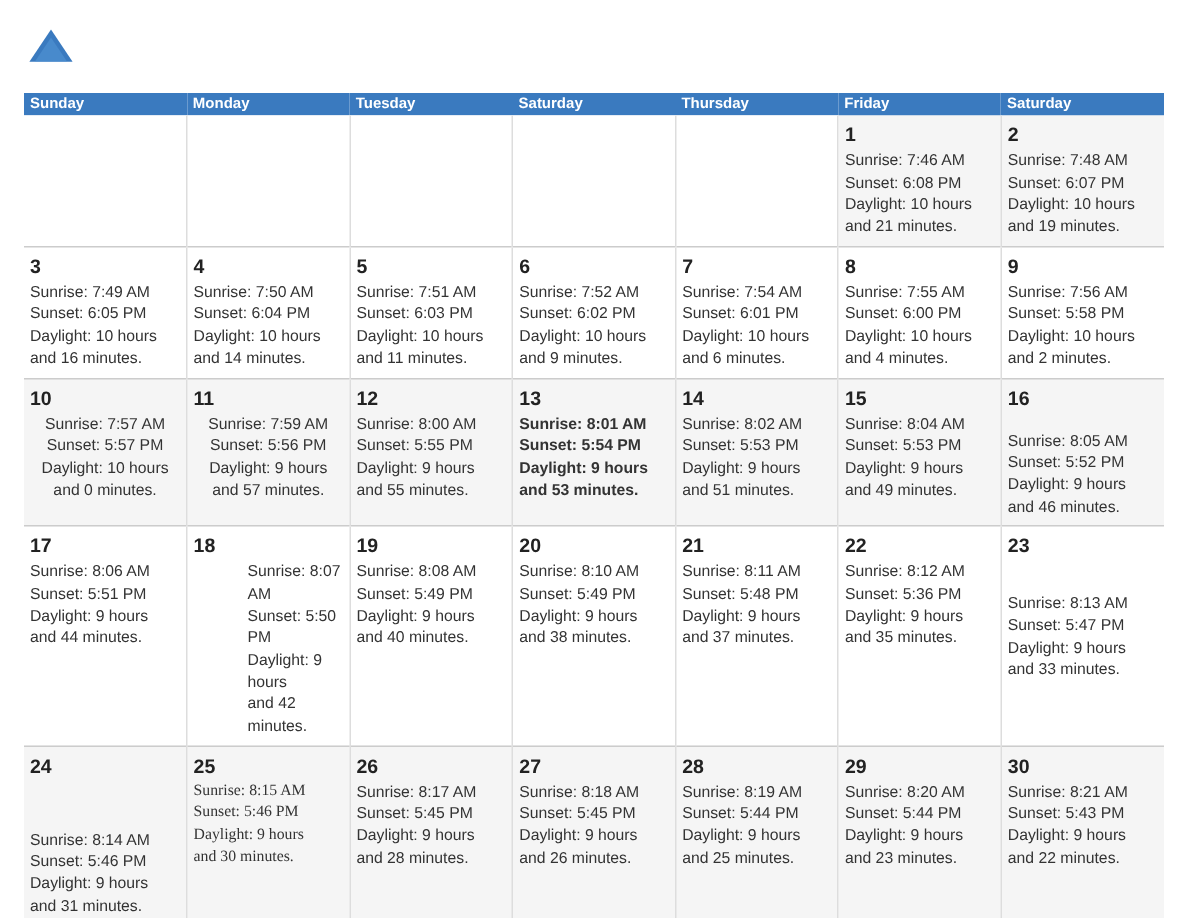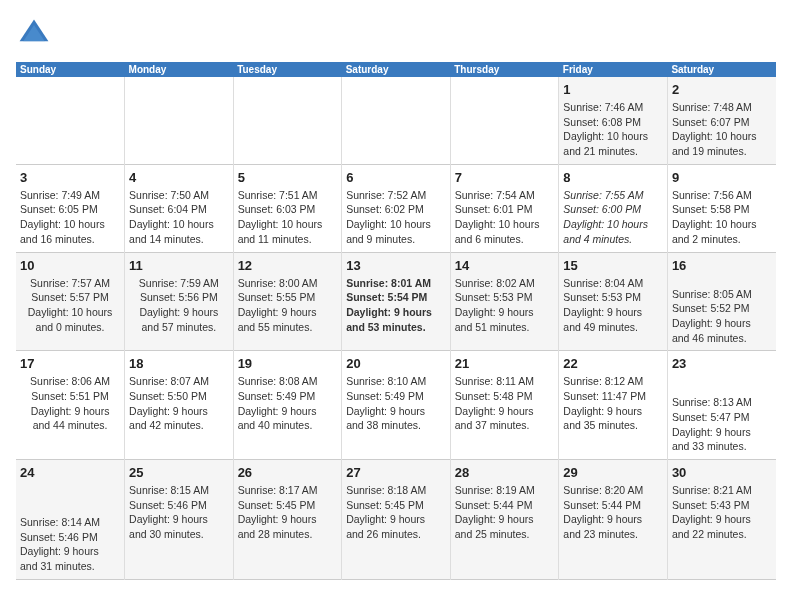--- a/index.html
+++ b/index.html
@@ -172,21 +172,21 @@
         </td>
         <td>
           <div class="day-num">7</div>
           <div class="day-info" style="white-space: pre-line;">Sunrise: 7:54 AM
 Sunset: 6:01 PM
 Daylight: 10 hours
 and 6 minutes.</div>
         </td>
         <td>
           <div class="day-num">8</div>
-          <div class="day-info" style="white-space: pre-line; font-style: italic;">Sunrise: 7:55 AM
+          <div class="day-info" style="white-space: pre-line;">Sunrise: 7:55 AM
 Sunset: 6:00 PM
 Daylight: 10 hours
 and 4 minutes.</div>
         </td>
         <td>
           <div class="day-num">9</div>
           <div class="day-info" style="white-space: pre-line;">Sunrise: 7:56 AM
 Sunset: 5:58 PM
 Daylight: 10 hours
 and 2 minutes.</div>
@@ -239,28 +239,28 @@
           <div class="day-num">16</div>
           <div class="day-info" style="white-space: pre-line; margin-top: 14px;">Sunrise: 8:05 AM
 Sunset: 5:52 PM
 Daylight: 9 hours
 and 46 minutes.</div>
         </td>
       </tr>
       <tr>
         <td>
           <div class="day-num">17</div>
-          <div class="day-info" style="white-space: pre-line; text-align: center;">Sunrise: 8:06 AM
+          <div class="day-info" style="white-space: pre-line;">Sunrise: 8:06 AM
 Sunset: 5:51 PM
 Daylight: 9 hours
 and 44 minutes.</div>
         </td>
         <td>
           <div class="day-num">18</div>
-          <div class="day-info" style="white-space: pre-line;">Sunrise: 8:07 AM
+          <div class="day-info" style="white-space: pre-line; margin-left: 36px;">Sunrise: 8:07 AM
 Sunset: 5:50 PM
 Daylight: 9 hours
 and 42 minutes.</div>
         </td>
         <td>
           <div class="day-num">19</div>
           <div class="day-info" style="white-space: pre-line;">Sunrise: 8:08 AM
 Sunset: 5:49 PM
 Daylight: 9 hours
 and 40 minutes.</div>
@@ -275,21 +275,21 @@
         <td>
           <div class="day-num">21</div>
           <div class="day-info" style="white-space: pre-line;">Sunrise: 8:11 AM
 Sunset: 5:48 PM
 Daylight: 9 hours
 and 37 minutes.</div>
         </td>
         <td>
           <div class="day-num">22</div>
           <div class="day-info" style="white-space: pre-line;">Sunrise: 8:12 AM
-Sunset: 11:47 PM
+Sunset: 5:36 PM
 Daylight: 9 hours
 and 35 minutes.</div>
         </td>
         <td>
           <div class="day-num">23</div>
           <div class="day-info" style="white-space: pre-line; margin-top: 24px;">Sunrise: 8:13 AM
 Sunset: 5:47 PM
 Daylight: 9 hours
 and 33 minutes.</div>
         </td>
@@ -297,21 +297,21 @@
       <tr>
         <td>
           <div class="day-num">24</div>
           <div class="day-info" style="white-space: pre-line; margin-top: 35px;">Sunrise: 8:14 AM
 Sunset: 5:46 PM
 Daylight: 9 hours
 and 31 minutes.</div>
         </td>
         <td>
           <div class="day-num">25</div>
-          <div class="day-info" style="white-space: pre-line;">Sunrise: 8:15 AM
+          <div class="day-info" style="white-space: pre-line; font-family: Liberation Serif, serif;">Sunrise: 8:15 AM
 Sunset: 5:46 PM
 Daylight: 9 hours
 and 30 minutes.</div>
         </td>
         <td>
           <div class="day-num">26</div>
           <div class="day-info" style="white-space: pre-line;">Sunrise: 8:17 AM
 Sunset: 5:45 PM
 Daylight: 9 hours
 and 28 minutes.</div>

